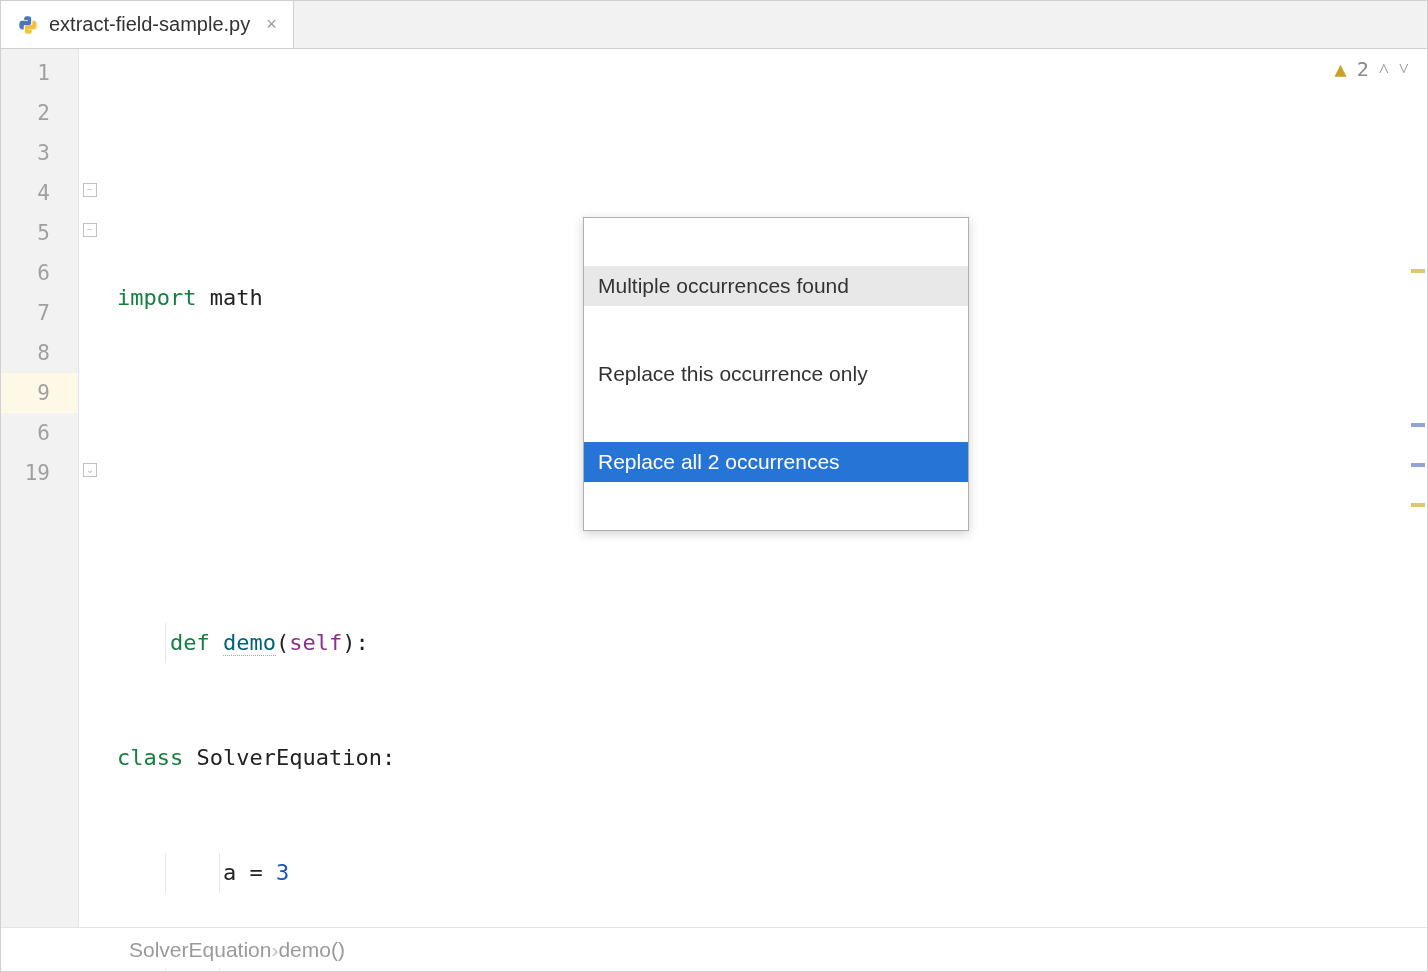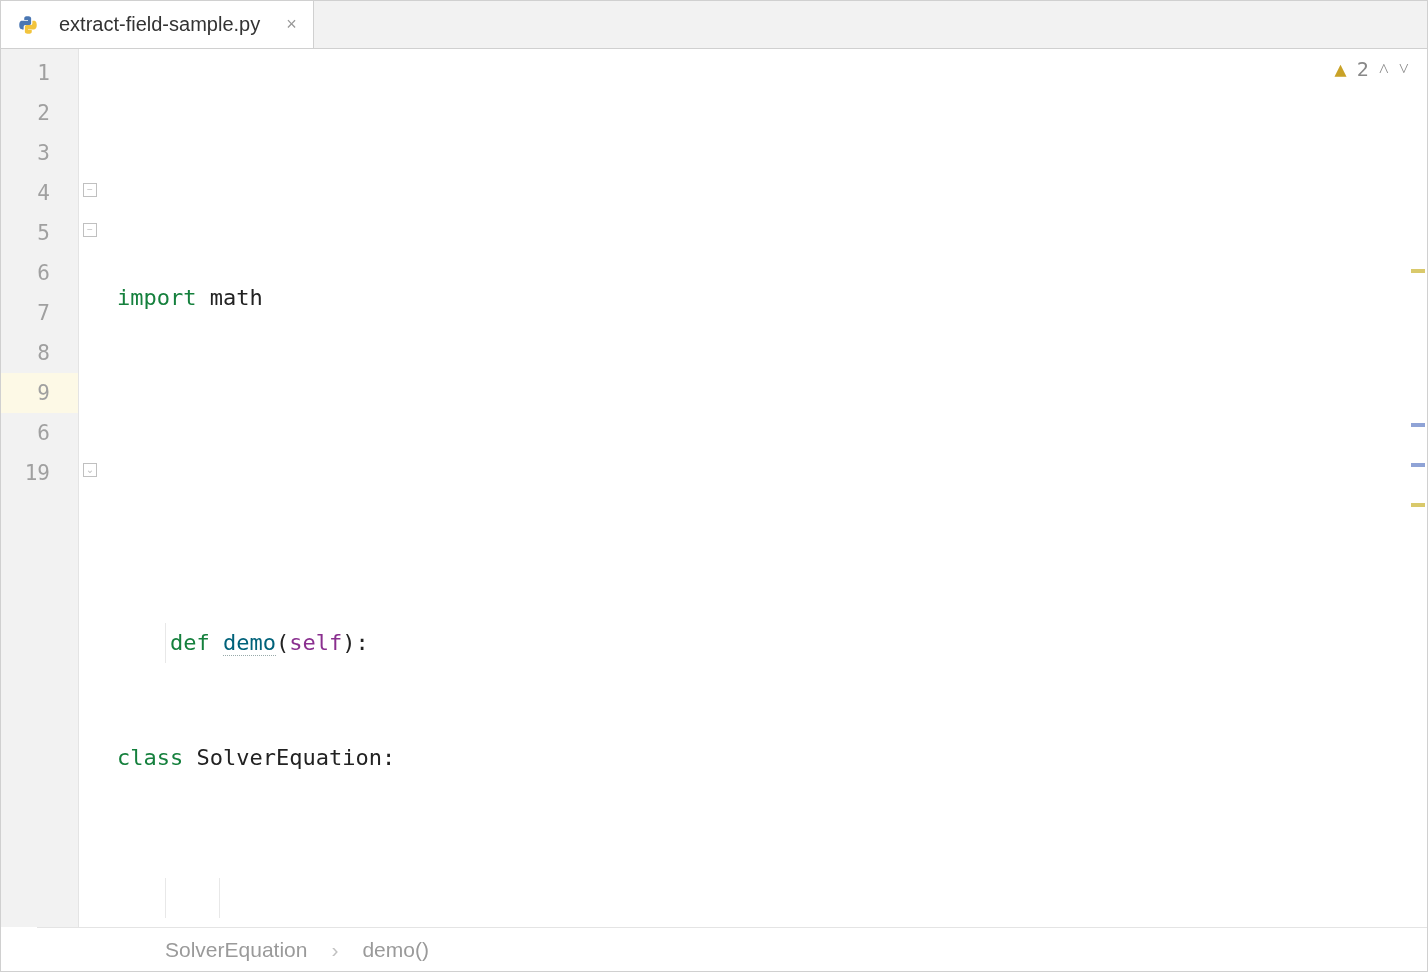--- a/index.html
+++ b/index.html
@@ -15,21 +15,21 @@
   .tab-bar {
     display: flex;
     align-items: center;
     height: 48px;
     background: #f2f2f2;
     border-bottom: 1px solid #d0d0d0;
   }
   .tab {
     display: flex;
     align-items: center;
-    gap: 20px;
+    gap: 10px;
     padding: 0 16px;
     height: 100%;
     background: #fff;
     border-right: 1px solid #d0d0d0;
     font-size: 20px;
     color: #333;
   }
   .tab-icon {
     width: 22px;
     height: 22px;
@@ -142,26 +142,25 @@
   }
   .popup-item.sel {
     background: #2675d6;
     color: #fff;
   }
   .breadcrumb {
     height: 44px;
     display: flex;
     align-items: center;
     padding-left: 128px;
-    gap: 24px;
+    gap: 0;
     font-size: 21px;
     color: #9a9a9a;
     border-top: 1px solid #e4e4e4;
     font-family: -apple-system, BlinkMacSystemFont, "Segoe UI", sans-serif;
-    margin-left: 36px;
   }
   .crumb-sep { color: #c0c0c0; }
 </style>
 </head>
 <body>
 
 <div class="tab-bar">
   <div class="tab">
     <span class="tab-icon">
       <svg width="20" height="20" viewBox="0 0 32 32">
@@ -216,32 +215,38 @@
     <div class="code-line"><span class="kw">import</span><span> math</span></div>
     
     <div class="code-line"></div>
     
     <div class="code-line"></div>
     
     <div class="code-line"><span class="indent-guide" style="left:86px"></span>    <span class="kw">def </span><span class="fname">demo</span><span>(</span><span class="self">self</span><span>):</span></div>
     
     <div class="code-line"><span class="kw">class</span><span> SolverEquation:</span></div>
     
+    <div class="code-line"><span class="indent-guide" style="left:86px"></span><span class="indent-guide" style="left:140px"></span>        <span>a = </span><span class="num">3</span></div>
     
     <div class="code-line"><span class="indent-guide" style="left:86px"></span><span class="indent-guide" style="left:140px"></span>        </div>
     
     
     
     
     
     
     
     
 
     
+    <div class="popup">
+      <div class="popup-header">Multiple occurrences found</div>
+      <div class="popup-item">Replace this occurrence only</div>
+      <div class="popup-item sel">Replace all 2 occurrences</div>
+    </div>
 
   </div>
 </div>
 
 <div class="breadcrumb">
   <span>SolverEquation</span>
   <span class="crumb-sep">›</span>
   <span>demo()</span>
 </div>
 

